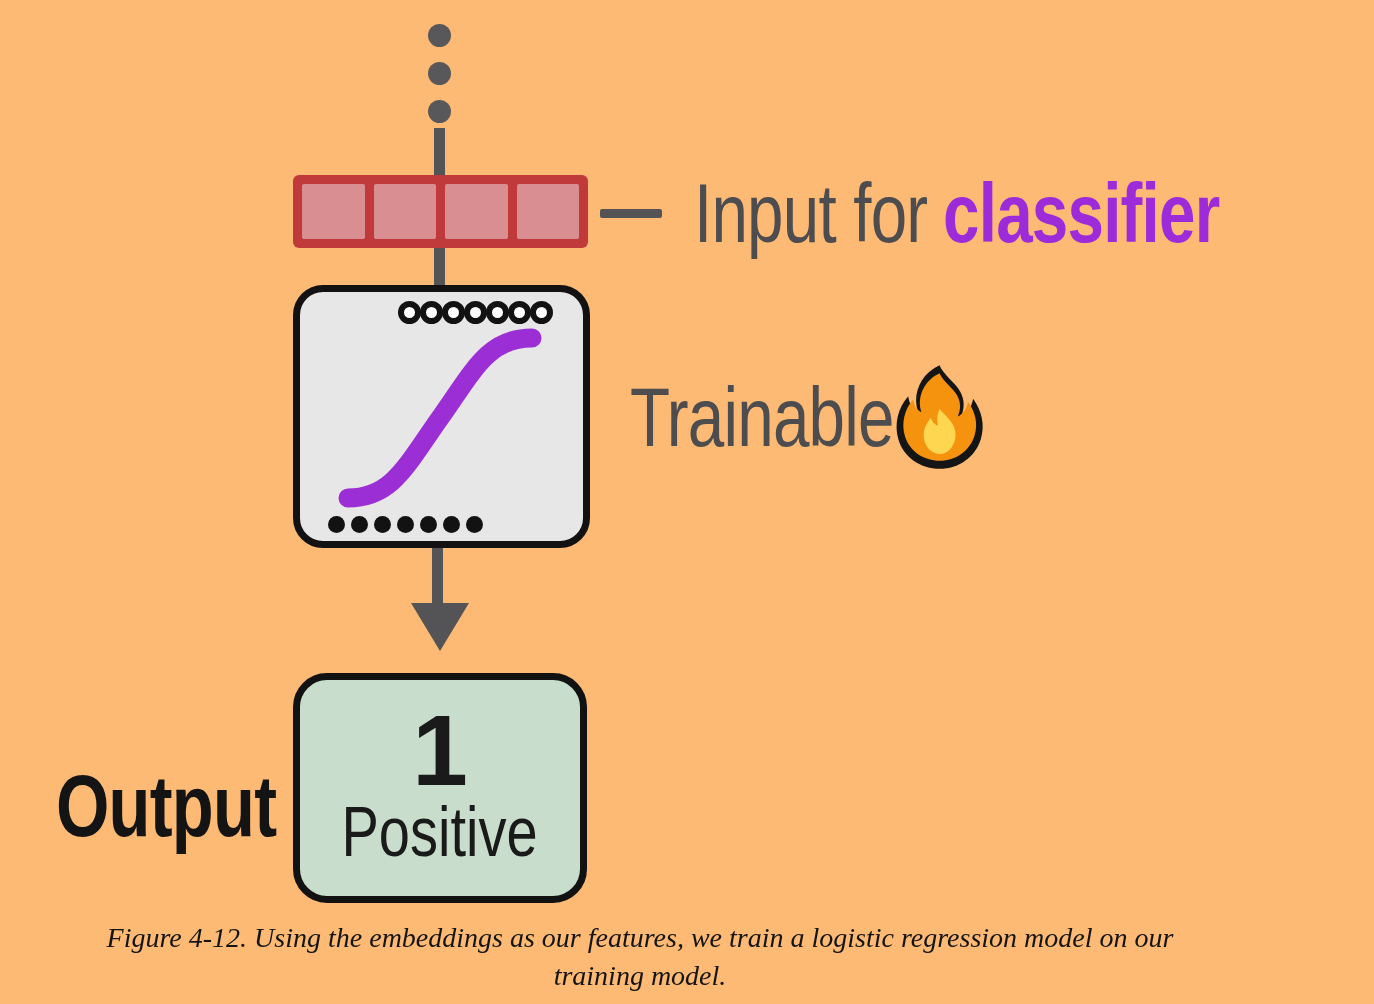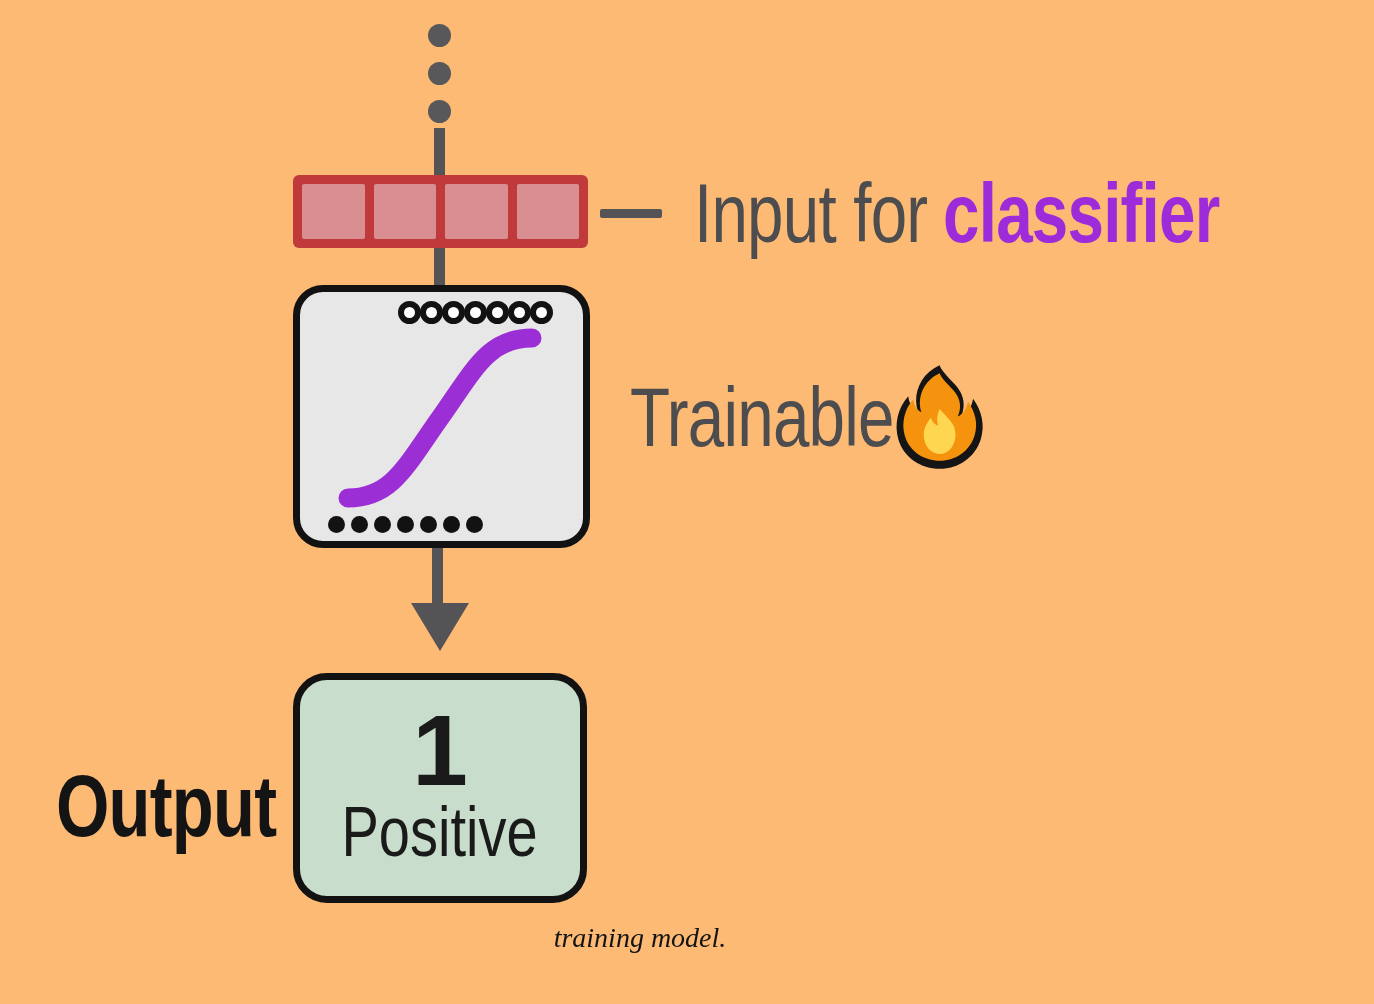--- a/index.html
+++ b/index.html
@@ -134,16 +134,17 @@
   </svg>
 
   <div class="outlabel">Output</div>
 
   <div class="obox">
     <div class="oval">1</div>
     <div class="ocls">Positive</div>
   </div>
 
   <div class="cap">
+    <div>Figure 4-12. Using the embeddings as our features, we train a logistic regression model on our</div>
     <div>training model.</div>
   </div>
 
 </div>
 
 </body></html>

